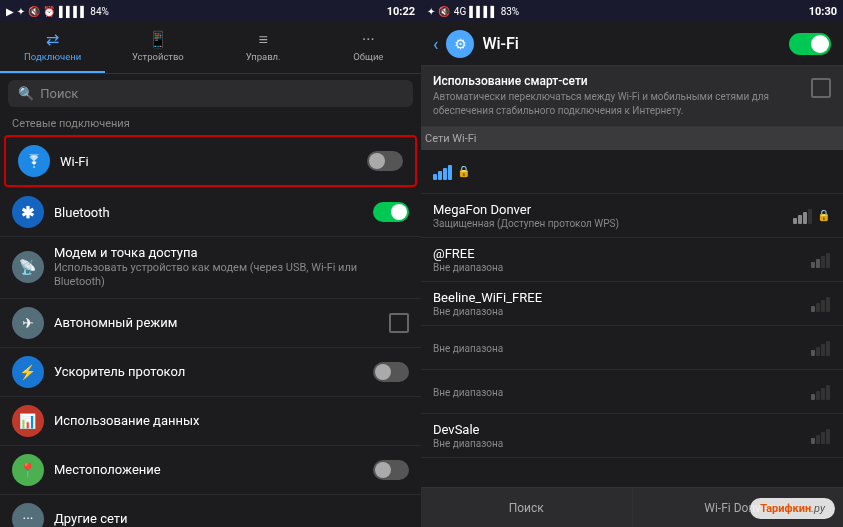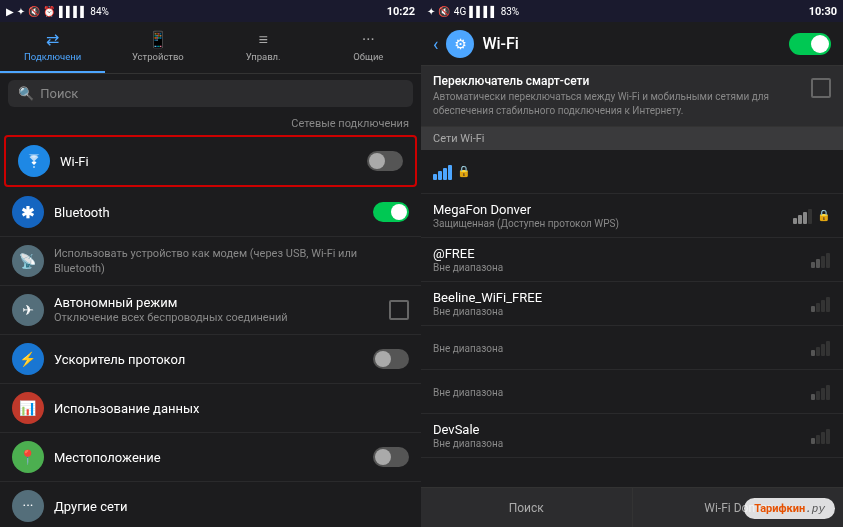--- a/index.html
+++ b/index.html
@@ -111,21 +111,20 @@
     .search-input-display {
       color: #888;
       font-size: 13px;
     }
 
     
     .section-header {
       color: #888;
       font-size: 11px;
       padding: 4px 12px 4px;
-      text-align: right;
     }
 
     
     .settings-list {
       flex: 1;
       overflow-y: auto;
       overflow-x: hidden;
     }
     .settings-list::-webkit-scrollbar { width: 2px; }
     .settings-list::-webkit-scrollbar-track { background: #1c1c1e; }
@@ -321,21 +320,21 @@
       border: 2px solid #666;
       border-radius: 2px;
       background: transparent;
       flex-shrink: 0;
       margin-top: 4px;
     }
 
     
     .wifi-section-header {
       background: #3a3a3c;
-      padding: 5px 12px;
+      padding: 5px 4px;
       color: #aaa;
       font-size: 11px;
     }
 
     .wifi-list {
       flex: 1;
       overflow-y: auto;
       overflow-x: hidden;
     }
     .wifi-list::-webkit-scrollbar { width: 2px; }
@@ -409,21 +408,20 @@
       color: #333;
       font-style: italic;
     }
     .watermark span.brand {
       color: #e65100;
       font-weight: bold;
       font-style: normal;
     }
     .watermark span.domain {
       color: #555;
-      font-family: Liberation Mono, monospace;
     }
 
     .right-wrapper {
       position: relative;
       flex: 1;
       display: flex;
       flex-direction: column;
     }
   </style>
 </head>
@@ -508,31 +506,31 @@
           <div class="setting-title">Bluetooth</div>
         </div>
         <div class="toggle-on"></div>
       </div>
 
       <div class="setting-item">
         <div class="setting-icon tether">
           <span style="color:white;font-size:14px;">📡</span>
         </div>
         <div class="setting-text">
+          <div class="setting-title">Модем и точка доступа</div>
           <div class="setting-subtitle">Использовать устройство как модем (через USB, Wi-Fi или Bluetooth)</div>
         </div>
       </div>
 
       <div class="setting-item">
         <div class="setting-icon airplane">
           <span style="color:white;font-size:14px;">✈</span>
         </div>
         <div class="setting-text">
           <div class="setting-title">Автономный режим</div>
-          <div class="setting-subtitle">Отключение всех беспроводных соединений</div>
         </div>
         <div class="checkbox-empty"></div>
       </div>
 
       <div class="setting-item">
         <div class="setting-icon speed">
           <span style="color:white;font-size:14px;">⚡</span>
         </div>
         <div class="setting-text">
           <div class="setting-title">Ускоритель протокол</div>
@@ -578,21 +576,21 @@
         <span class="back-arrow">‹</span>
         <div class="wifi-gear-icon">⚙</div>
         <div class="wifi-title">
           <span class="wifi-title-text">Wi-Fi</span>
         </div>
         <div class="wifi-toggle-on"></div>
       </div>
 
       <div class="smart-network-banner">
         <div class="banner-text-area">
-          <div class="banner-title">Переключатель смарт-сети</div>
+          <div class="banner-title">Использование смарт-сети</div>
           <div class="banner-subtitle">Автоматически переключаться между Wi-Fi и мобильными сетями для обеспечения стабильного подключения к Интернету.</div>
         </div>
         <div class="banner-checkbox"></div>
       </div>
 
       <div class="wifi-section-header">Сети Wi-Fi</div>
 
       <div class="wifi-list">
 
         <div class="wifi-network-item">

